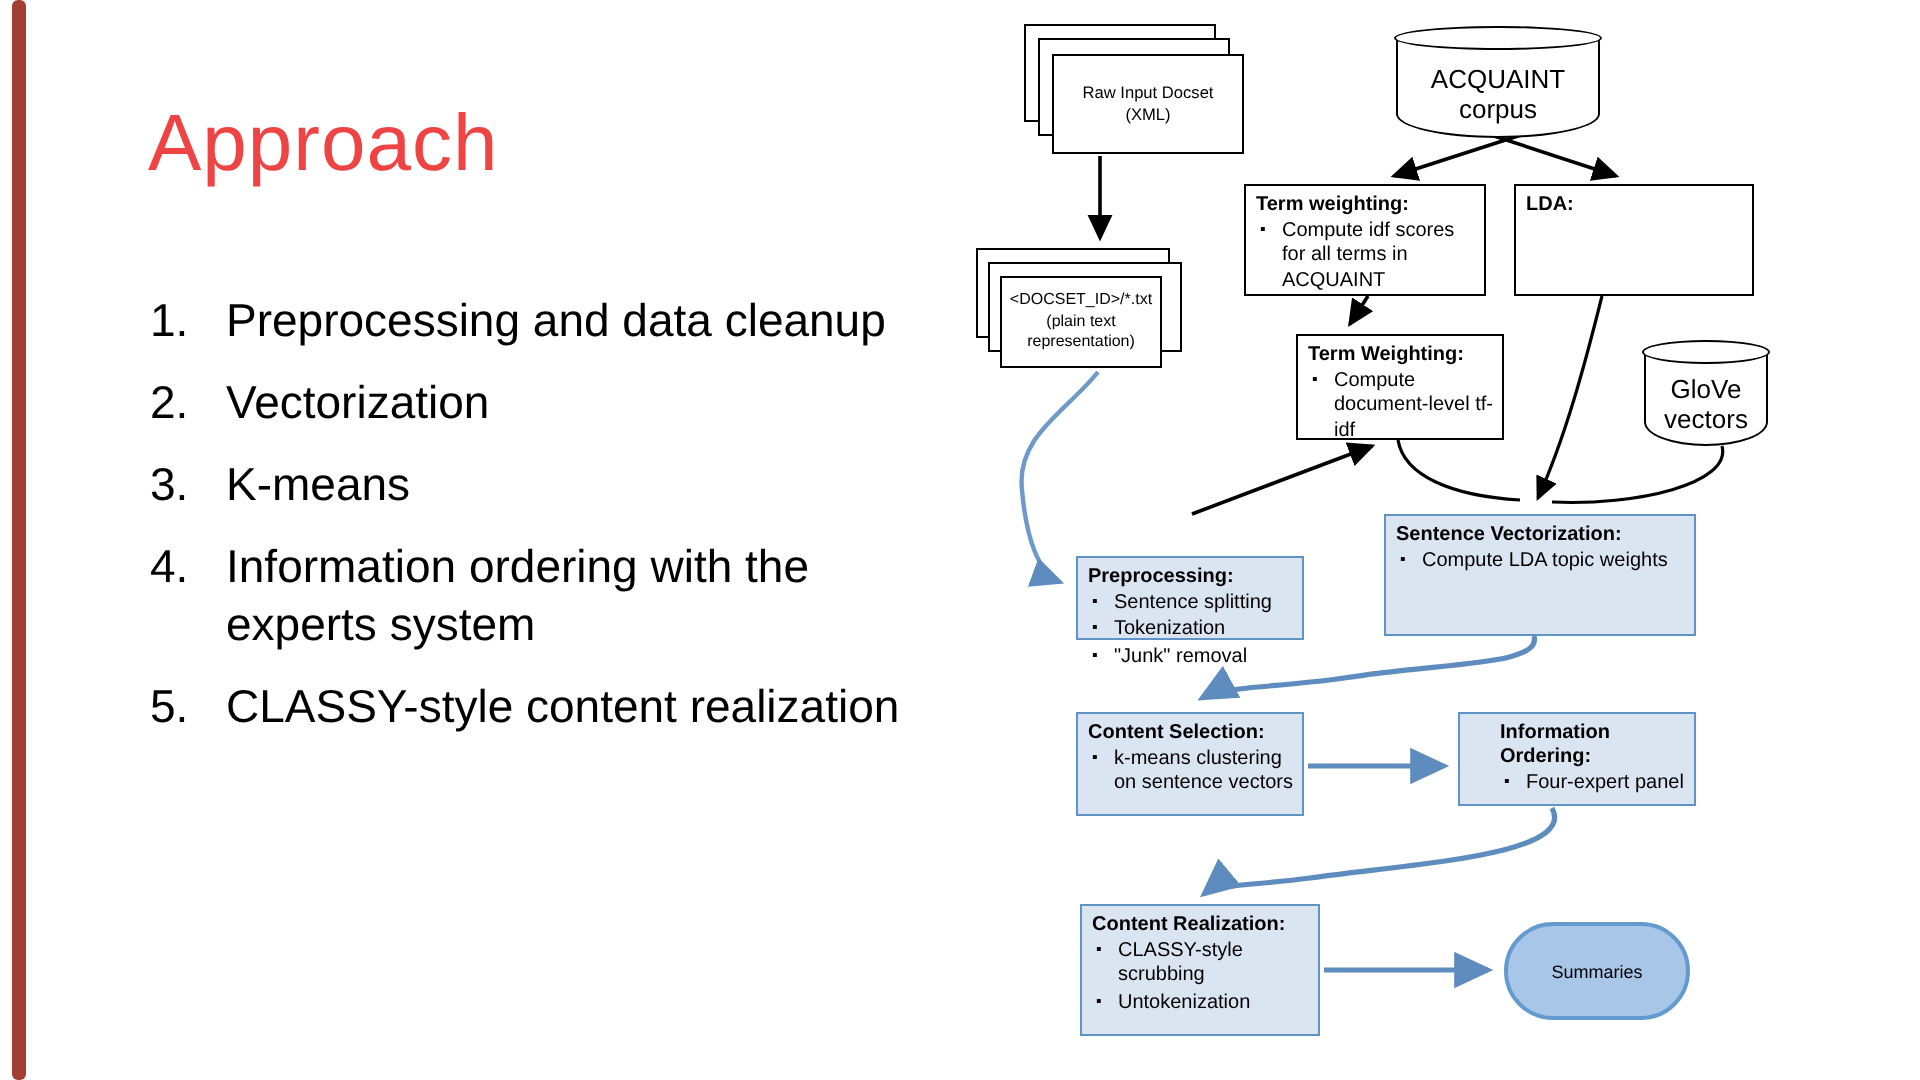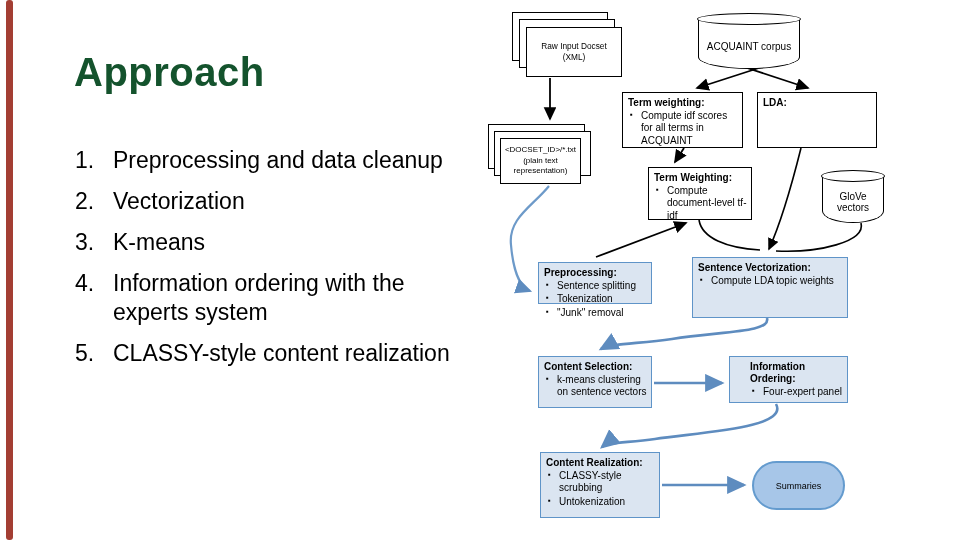--- a/index.html
+++ b/index.html
@@ -1,19 +1,19 @@
 <!DOCTYPE html>
 <html><head>
 <meta charset="utf-8">
 <style>
   html,body{margin:0;padding:0;background:#ffffff;}
   .slide{position:relative;width:960px;height:540px;background:#ffffff;overflow:hidden;
          font-family:"Liberation Sans",sans-serif;color:#000;}
   .accent-bar{position:absolute;left:6px;top:0;width:7px;height:540px;background:#a33e33;border-radius:3px;}
-  .title{position:absolute;left:74px;top:50px;font-size:40px;font-weight:700;letter-spacing:.5px;color:#14532d;}
+  .title{position:absolute;left:74px;top:50px;font-size:40px;font-weight:400;letter-spacing:.5px;color:#ef4444;}
   .agenda{position:absolute;left:75px;top:146px;width:405px;}
   .agenda-item{display:flex;margin-bottom:12px;font-size:23px;line-height:29px;}
   .agenda-item .num{width:38px;flex:none;}
   .agenda-item .txt{flex:1;}
 
   
   .node{position:absolute;box-sizing:border-box;font-size:10px;line-height:1.22;}
   .blackbox{background:#fff;border:1.7px solid #000;padding:4px 4px 3px 5px;}
   .bluebox{background:#dbe5f1;border:1.8px solid #5f94c8;padding:4px 4px 3px 5px;}
   .node .bx-title{font-weight:700;margin-bottom:1px;}
@@ -23,39 +23,39 @@
   .node li::before{content:"▪";position:absolute;left:2px;top:0;font-size:8px;}
 
   .docstack{position:absolute;}
   .docstack .layer{position:absolute;background:#fff;border:1.7px solid #000;box-sizing:border-box;}
   .docstack .front{display:flex;align-items:center;justify-content:center;text-align:center;
                    font-size:8.3px;line-height:1.3;padding:2px;}
   .cylinder{position:absolute;background:#fff;border:1.6px solid #000;border-top:none;box-sizing:border-box;
             border-radius:0 0 50% 50% / 0 0 12px 12px;display:flex;align-items:center;justify-content:center;}
   .cylinder::before{content:"";position:absolute;left:-1.6px;right:-1.6px;top:-6px;height:12px;
             background:#fff;border:1.6px solid #000;border-radius:50%;box-sizing:border-box;}
-  .cyl-label{position:relative;z-index:2;font-size:10px;text-align:center;padding-top:6px;}
+  .cyl-label{position:relative;z-index:2;font-size:13px;text-align:center;padding-top:6px;}
   .stadium{position:absolute;background:#a7c6e8;border:2px solid #649bce;border-radius:25px;
            display:flex;align-items:center;justify-content:center;font-size:9px;box-sizing:border-box;}
 
   
   #node-raw{left:512px;top:12px;width:112px;height:81px;}
   #node-raw .l1{left:0;top:0;width:96px;height:49px;}
   #node-raw .l2{left:7px;top:7px;width:96px;height:49px;}
   #node-raw .front{left:14px;top:15px;width:96px;height:50px;}
   #node-acquaint{left:698px;top:19px;width:102px;height:50px;}
   #node-tw-idf{left:622px;top:92px;width:121px;height:56px;}
   #node-lda{left:757px;top:92px;width:120px;height:56px;}
   #node-docset{left:488px;top:124px;width:110px;height:60px;}
   #node-docset .l1{left:0;top:0;width:97px;height:45px;}
   #node-docset .l2{left:6px;top:7px;width:97px;height:45px;}
   #node-docset .front{left:12px;top:14px;width:81px;height:46px;font-size:8px;}
   #node-tw-tfidf{left:648px;top:167px;width:104px;height:53px;}
   #node-glove{left:822px;top:176px;width:62px;height:47px;justify-content:center;}
-  #node-preprocessing{left:538px;top:262px;width:114px;height:42px;}
+  #node-preprocessing{left:538px;top:278px;width:114px;height:42px;}
   #node-sentvec{left:692px;top:257px;width:156px;height:61px;}
   #node-contentsel{left:538px;top:356px;width:114px;height:52px;}
   #node-infoorder{left:729px;top:356px;width:119px;height:47px;padding-left:20px;}
   #node-contentreal{left:540px;top:452px;width:120px;height:66px;}
   #node-summaries{left:752px;top:461px;width:93px;height:49px;}
 
   .connector-layer{position:absolute;left:0;top:0;width:960px;height:540px;pointer-events:none;}
 </style>
 </head>
 <body>

